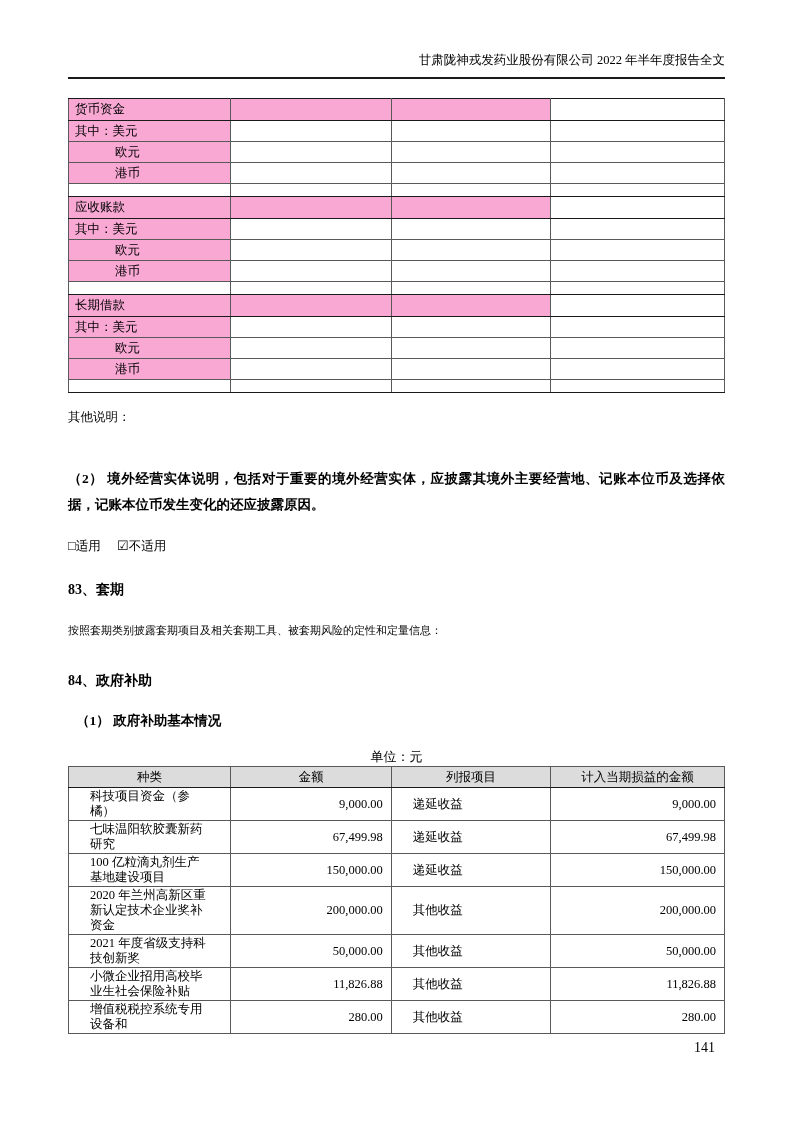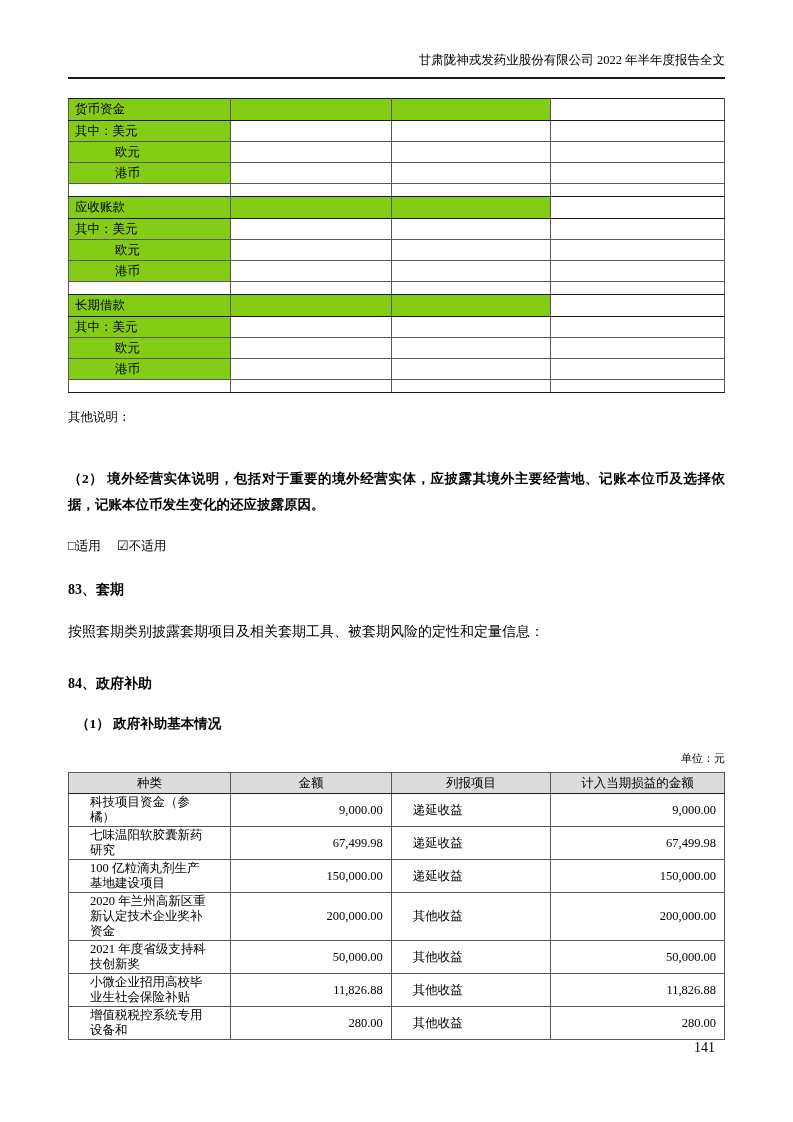--- a/index.html
+++ b/index.html
@@ -30,34 +30,34 @@
   }
   table.fx col.c1 { width:24.7%; } table.fx col.c2 { width:24.5%; }
   table.fx col.c3 { width:24.3%; } table.fx col.c4 { width:26.5%; }
   .fx td {
     border:1px solid #595959;
     height:21px; padding:0 6px;
     white-space:nowrap; overflow:hidden;
   }
   .fx tr.sec td { border-top:1.8px solid #1a1a1a; border-bottom:1.8px solid #1a1a1a; height:22px; }
   .fx tr.empty td { height:13px; border-bottom:1.8px solid #1a1a1a; }
-  .fx .shade { background:#84cc16;margin-top:32px; }
+  .fx .shade { background:#f9a8d4;margin-top:32px; }
   .fx .indent { padding-left:46px; }
 
   
   .other-note { margin-top:16px; font-size:12.5px; }
   .para-bold  { margin-top:40px; font-size:13.5px; font-weight:bold; line-height:26px; text-align:justify; }
   .applicable { margin-top:20px; font-size:12.5px; }
   .applicable .cb { font-size:13px; }
   .applicable .gap { display:inline-block; width:10px; }
   .h-num   { margin-top:26px; font-size:14px; font-weight:bold; }
-  .body-text { margin-top:24px; font-size:14px; }
+  .body-text { margin-top:24px; font-size:11px; }
   .h84     { margin-top:34px; }
   .h-sub   { margin-top:22px; font-size:13.5px; font-weight:bold; padding-left:8px; }
-  .unit    { margin-top:18px; margin-bottom:6px; text-align:right; font-size:11px; }
+  .unit    { margin-top:18px; text-align:center; font-size:13px; }
 
   
   table.subsidy {
     width:100%; border-collapse:collapse; table-layout:fixed;
     border:1.5px solid #1a1a1a; font-size:12.5px;
   }
   table.subsidy col.c1 { width:24.7%; } table.subsidy col.c2 { width:24.5%; }
   table.subsidy col.c3 { width:24.3%; } table.subsidy col.c4 { width:26.5%; }
   .subsidy td { border:1px solid #595959; padding:1px 21px; line-height:15px; vertical-align:middle;margin-top:12px; }
   .subsidy tr.head td { background:#dcdcdc; text-align:center; height:21px; border-bottom:1.5px solid #1a1a1a; }

